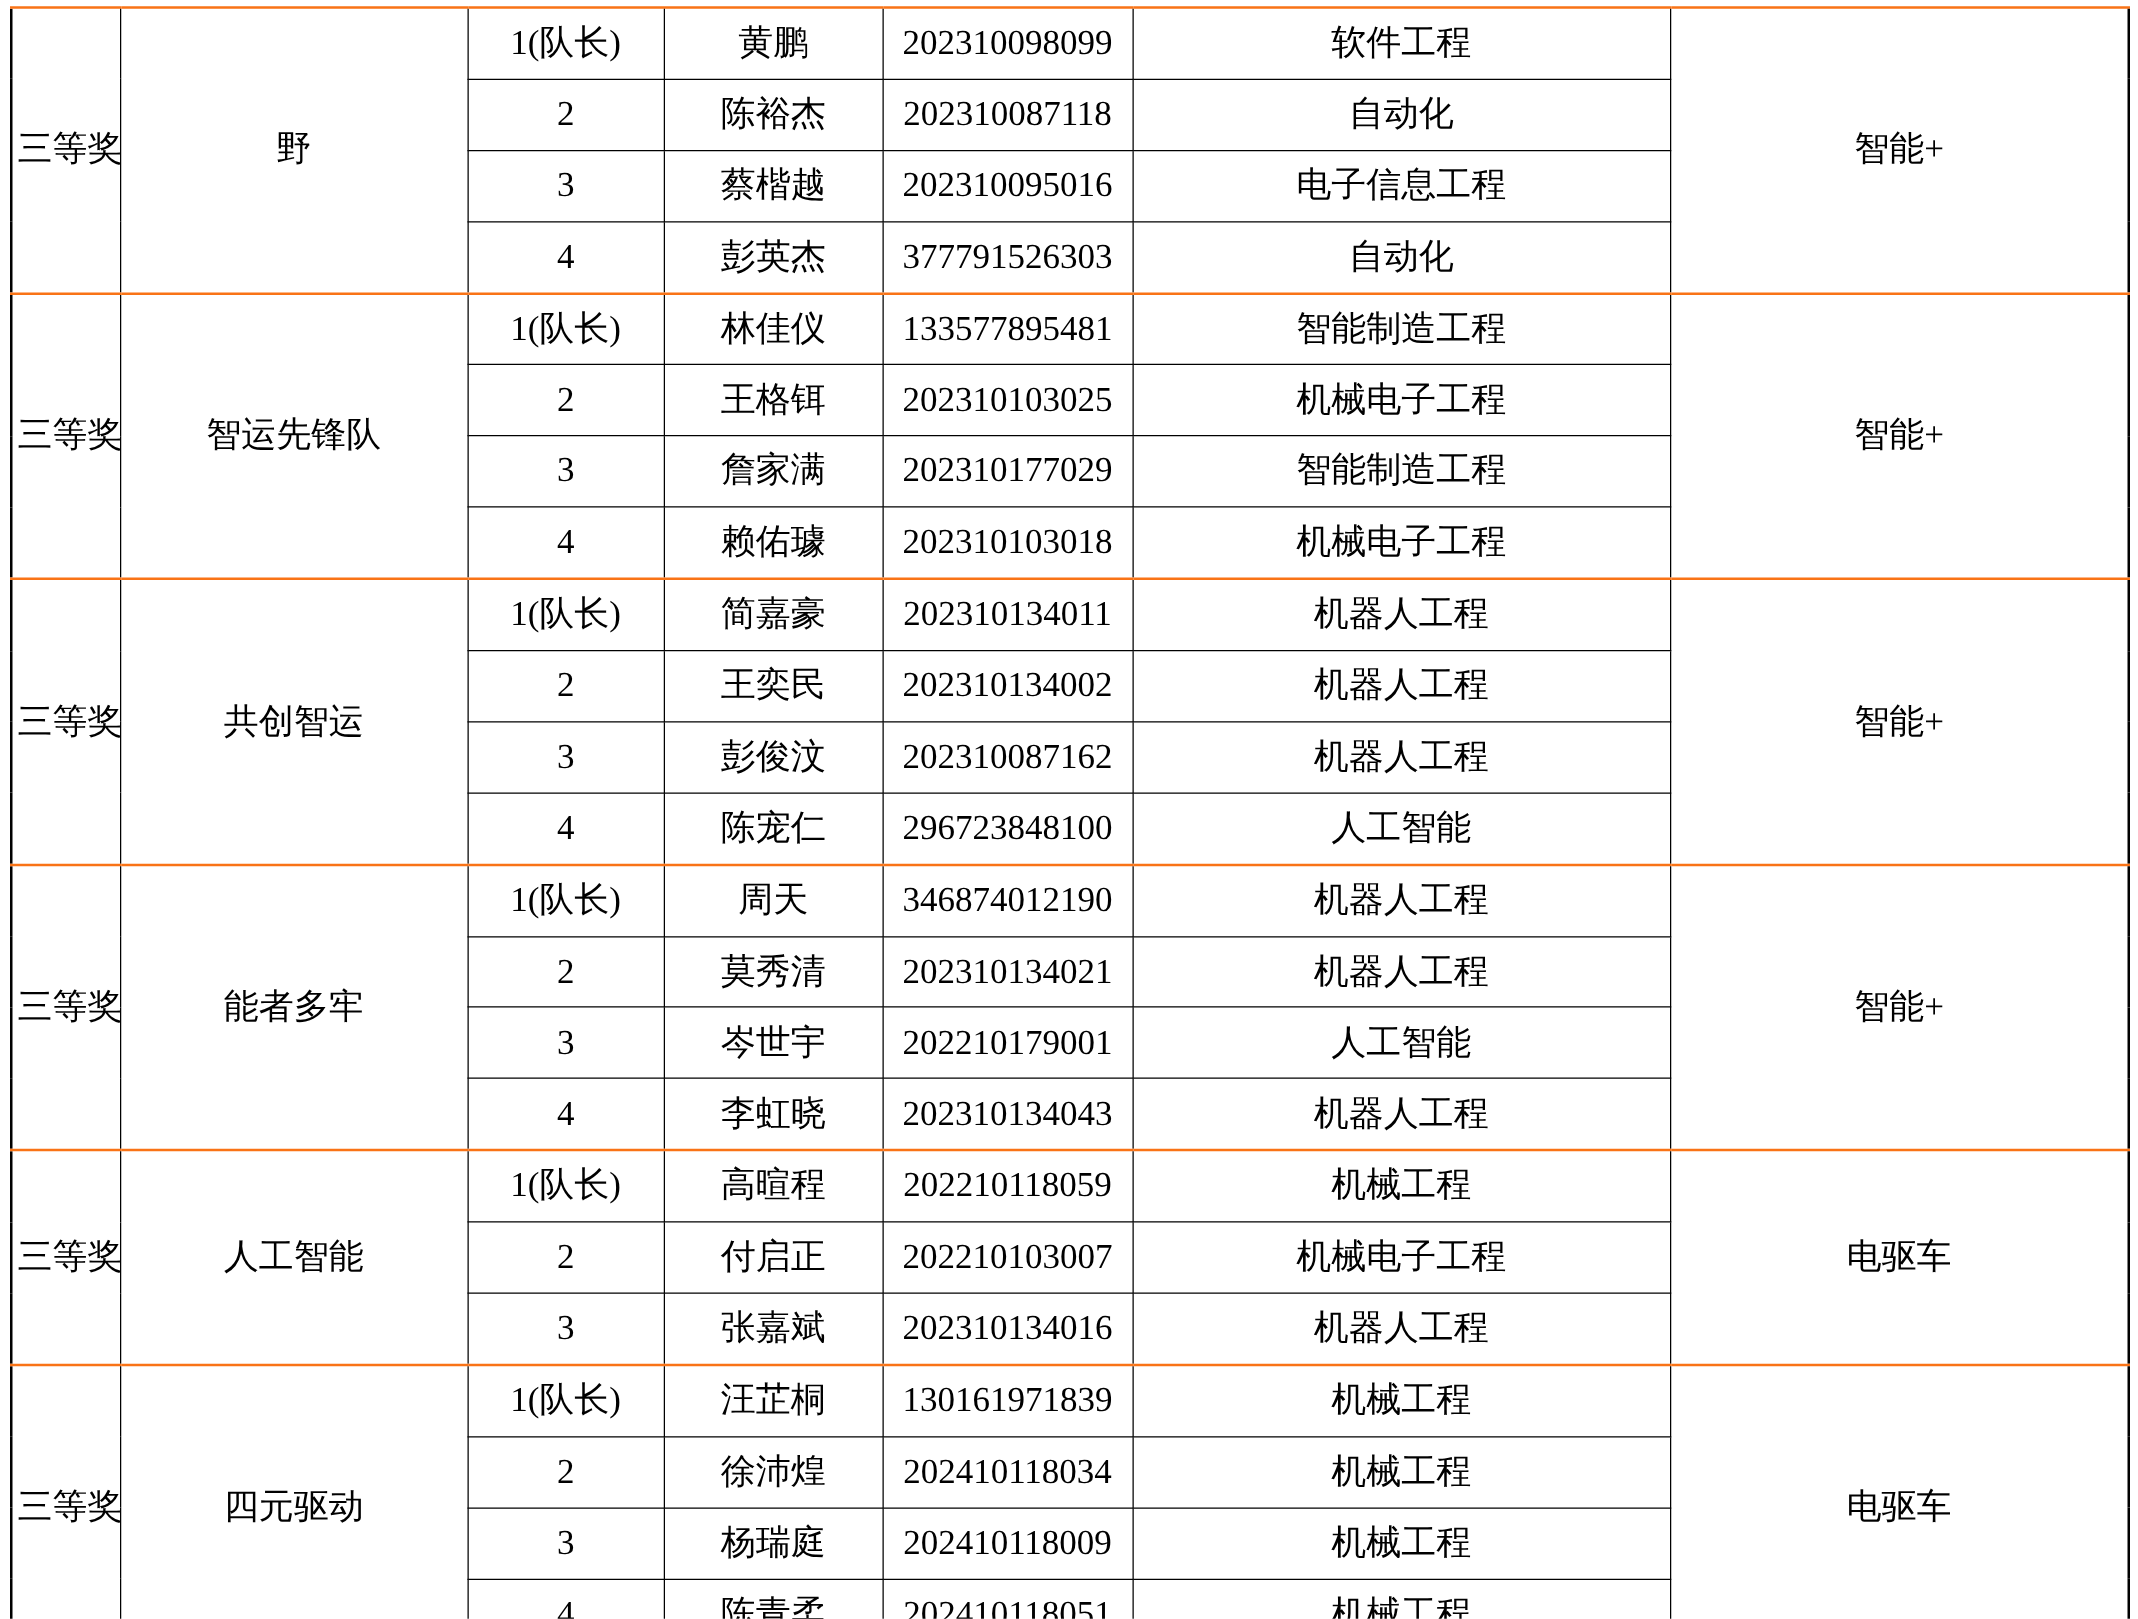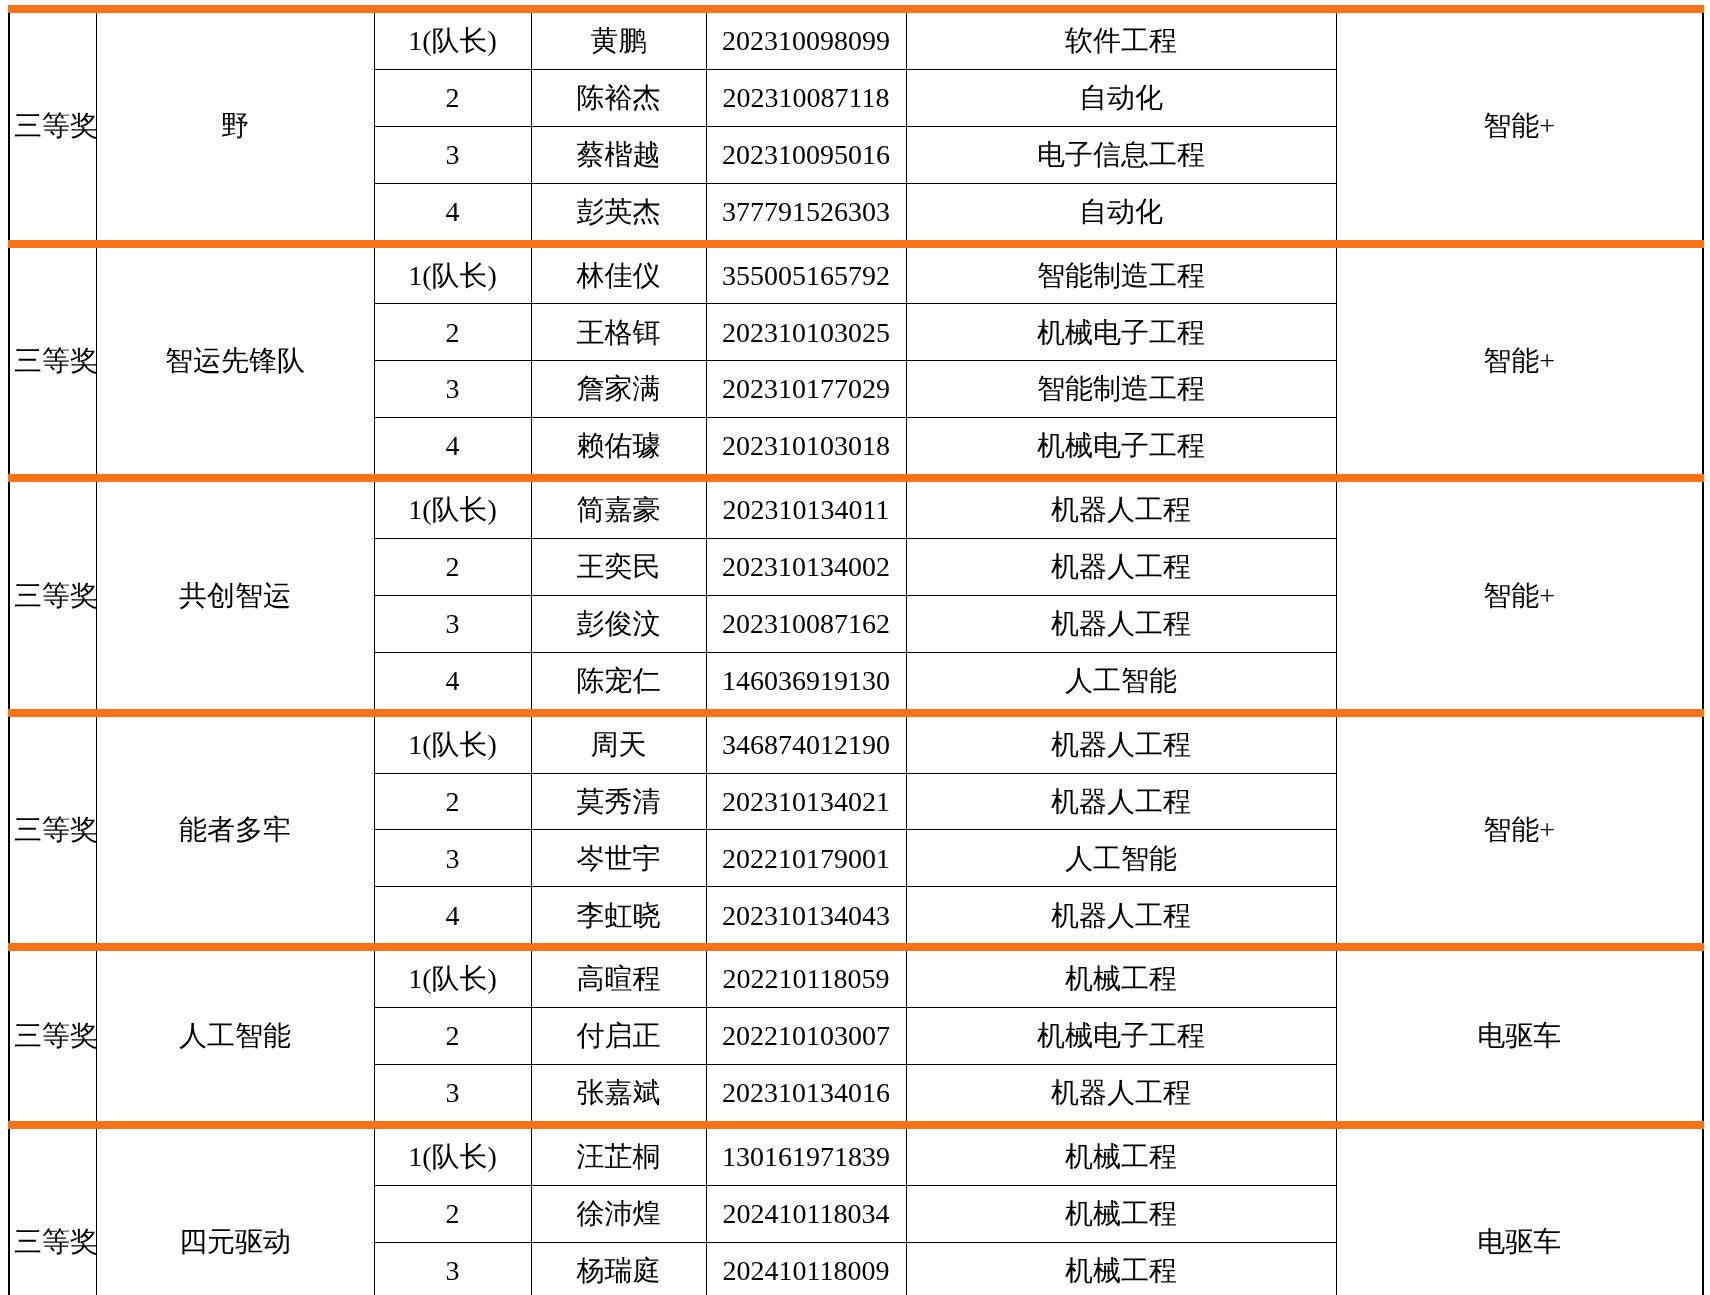--- a/index.html
+++ b/index.html
@@ -30,21 +30,21 @@
     vertical-align: middle;
     font-size: 28px;
     line-height: 1.2;
     height: 55.9px;
     padding: 0 4px;
     overflow: hidden;
     white-space: nowrap;
   }
   
   table.awards tr.block-start td {
-    border-top: 8px solid #f97316;
+    border-top: 2px solid #f97316;
   }
   
   col.c-award    { width: 87px;  }
   col.c-team     { width: 278px; }
   col.c-no       { width: 157px; }
   col.c-name     { width: 175px; }
   col.c-id       { width: 200px; }
   col.c-major    { width: 430px; }
   col.c-category { width: 367px; }
 </style>
@@ -87,21 +87,21 @@
         <td>4</td>
         <td>彭英杰</td>
         <td>377791526303</td>
         <td>自动化</td>
       </tr>
       <tr class="block-start">
         <td rowspan="4">三等奖</td>
         <td rowspan="4">智运先锋队</td>
         <td>1(队长)</td>
         <td>林佳仪</td>
-        <td>355005165792</td>
+        <td>133577895481</td>
         <td>智能制造工程</td>
         <td rowspan="4">智能+</td>
       </tr>
       <tr>
         <td>2</td>
         <td>王格铒</td>
         <td>202310103025</td>
         <td>机械电子工程</td>
       </tr>
       <tr>
@@ -133,21 +133,21 @@
       </tr>
       <tr>
         <td>3</td>
         <td>彭俊汶</td>
         <td>202310087162</td>
         <td>机器人工程</td>
       </tr>
       <tr>
         <td>4</td>
         <td>陈宠仁</td>
-        <td>146036919130</td>
+        <td>296723848100</td>
         <td>人工智能</td>
       </tr>
       <tr class="block-start">
         <td rowspan="4">三等奖</td>
         <td rowspan="4">能者多牢</td>
         <td>1(队长)</td>
         <td>周天</td>
         <td>346874012190</td>
         <td>机器人工程</td>
         <td rowspan="4">智能+</td>

